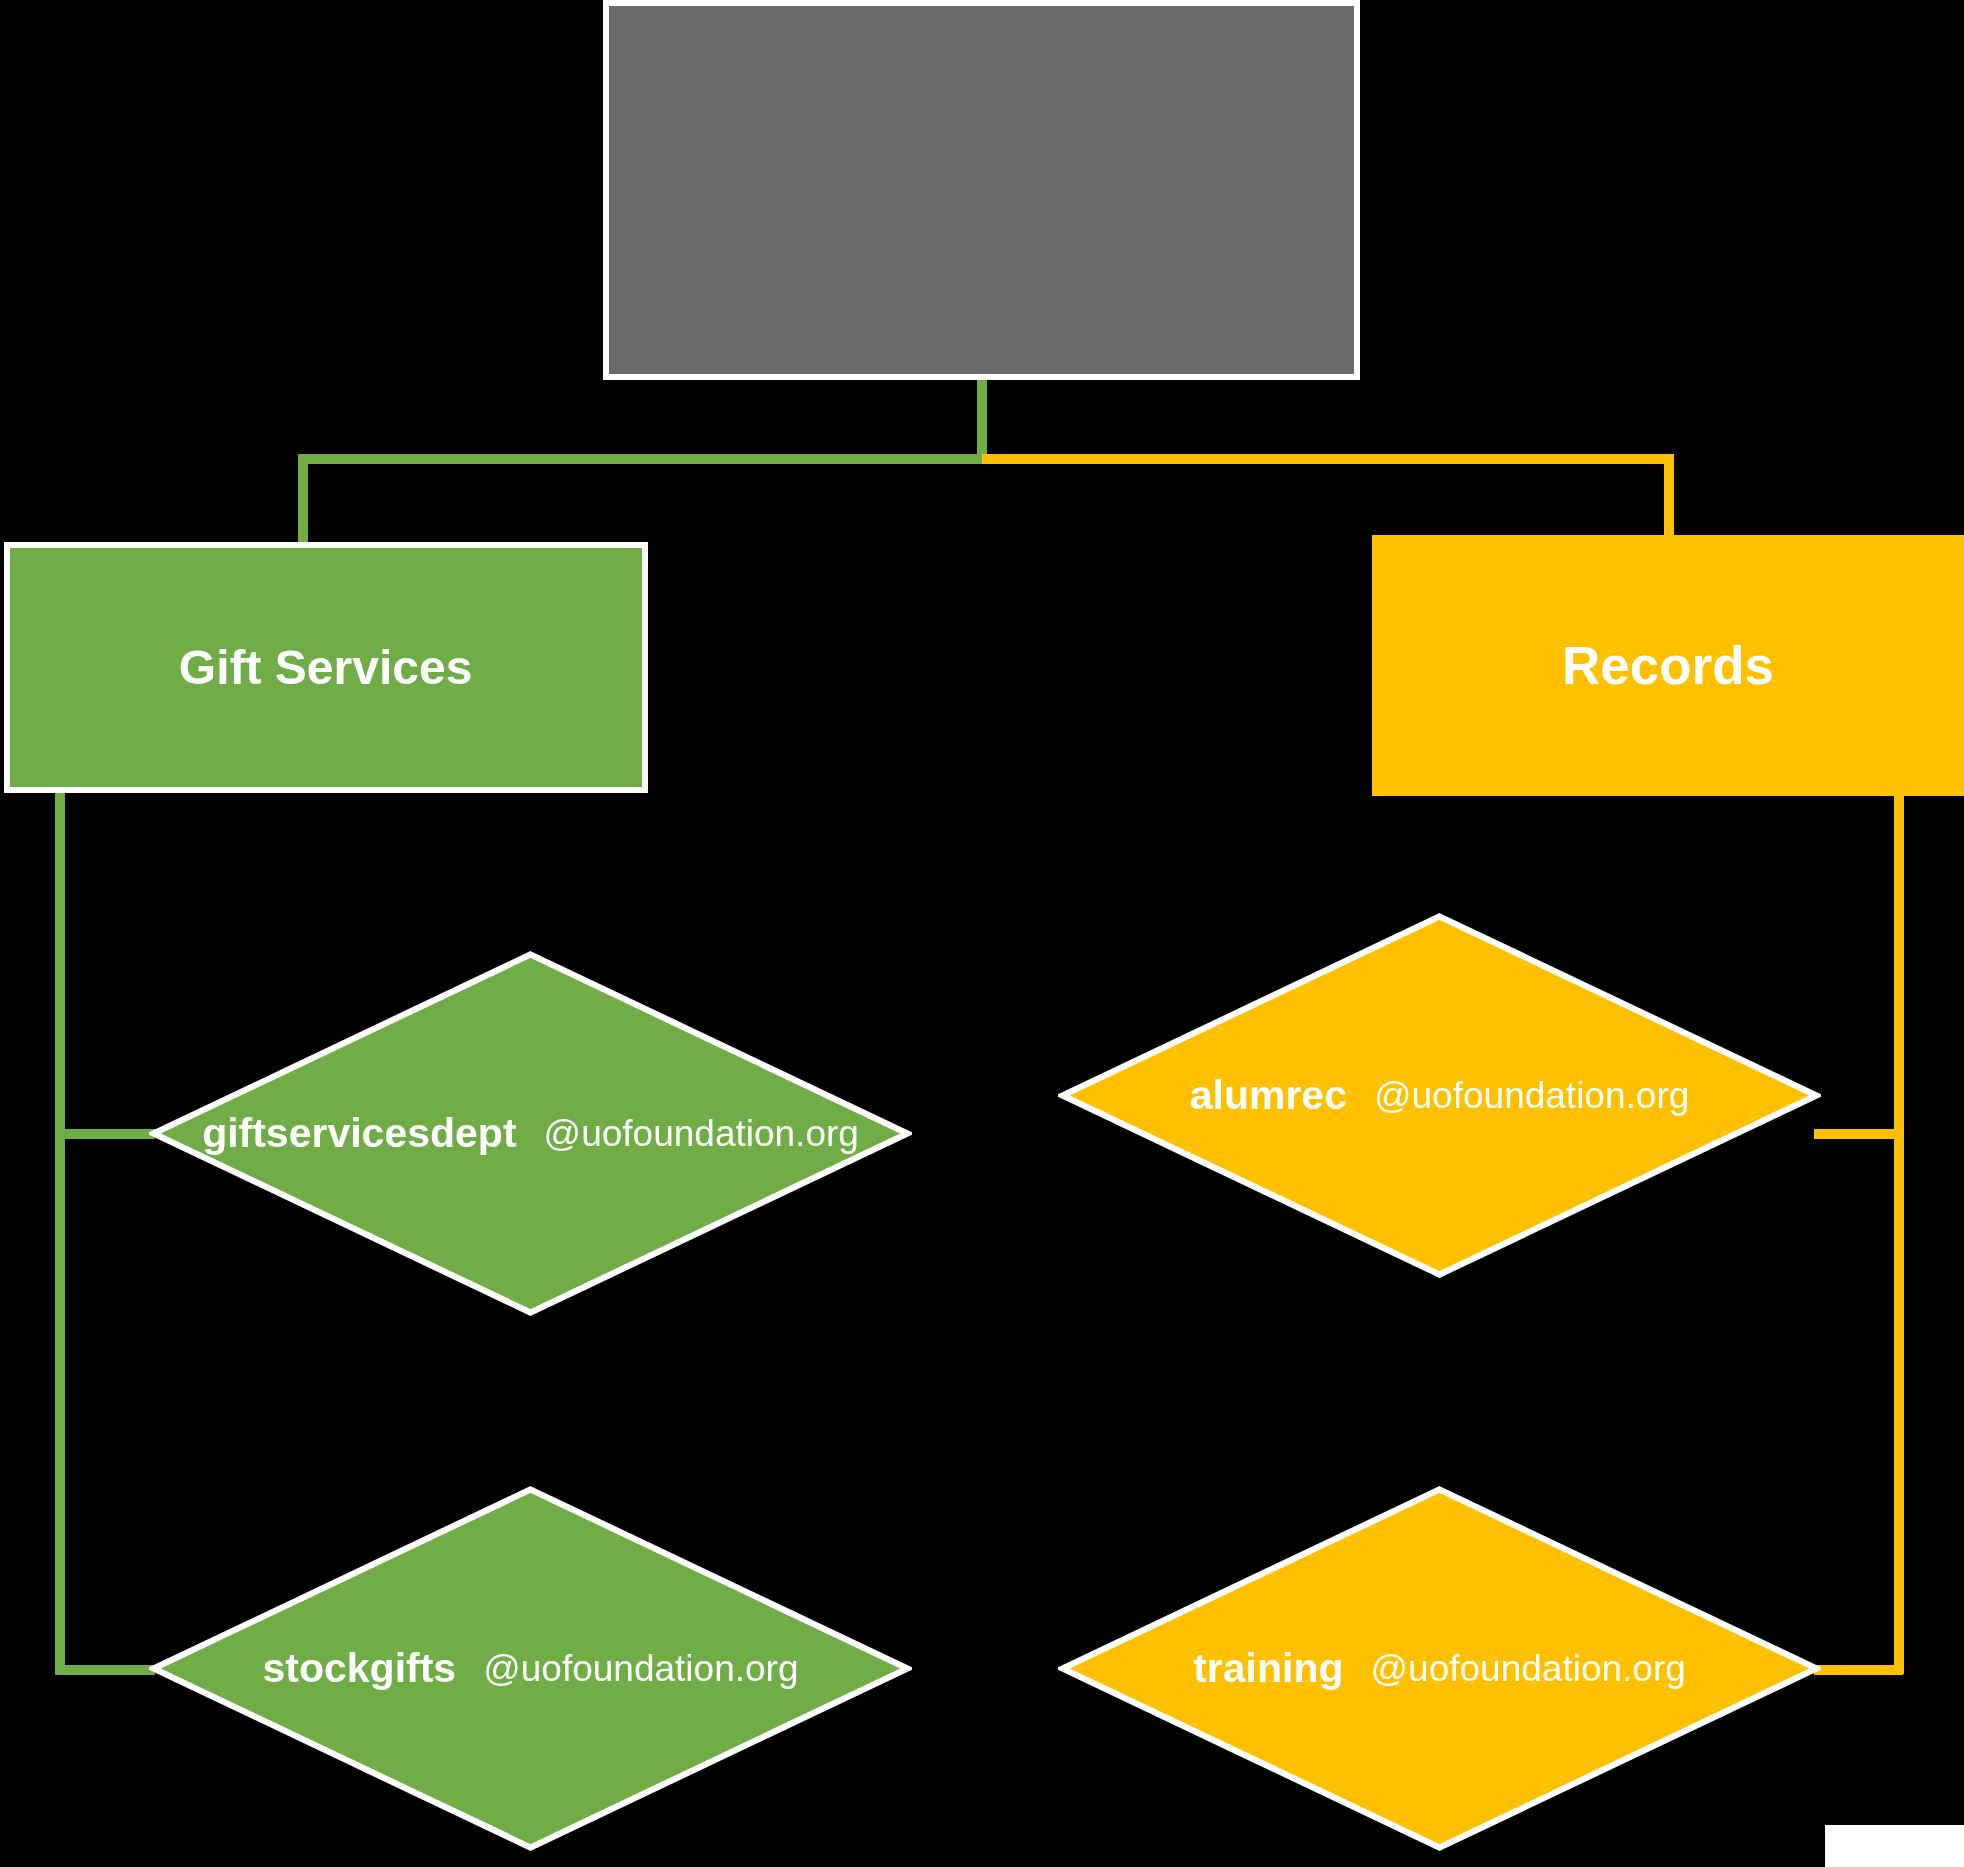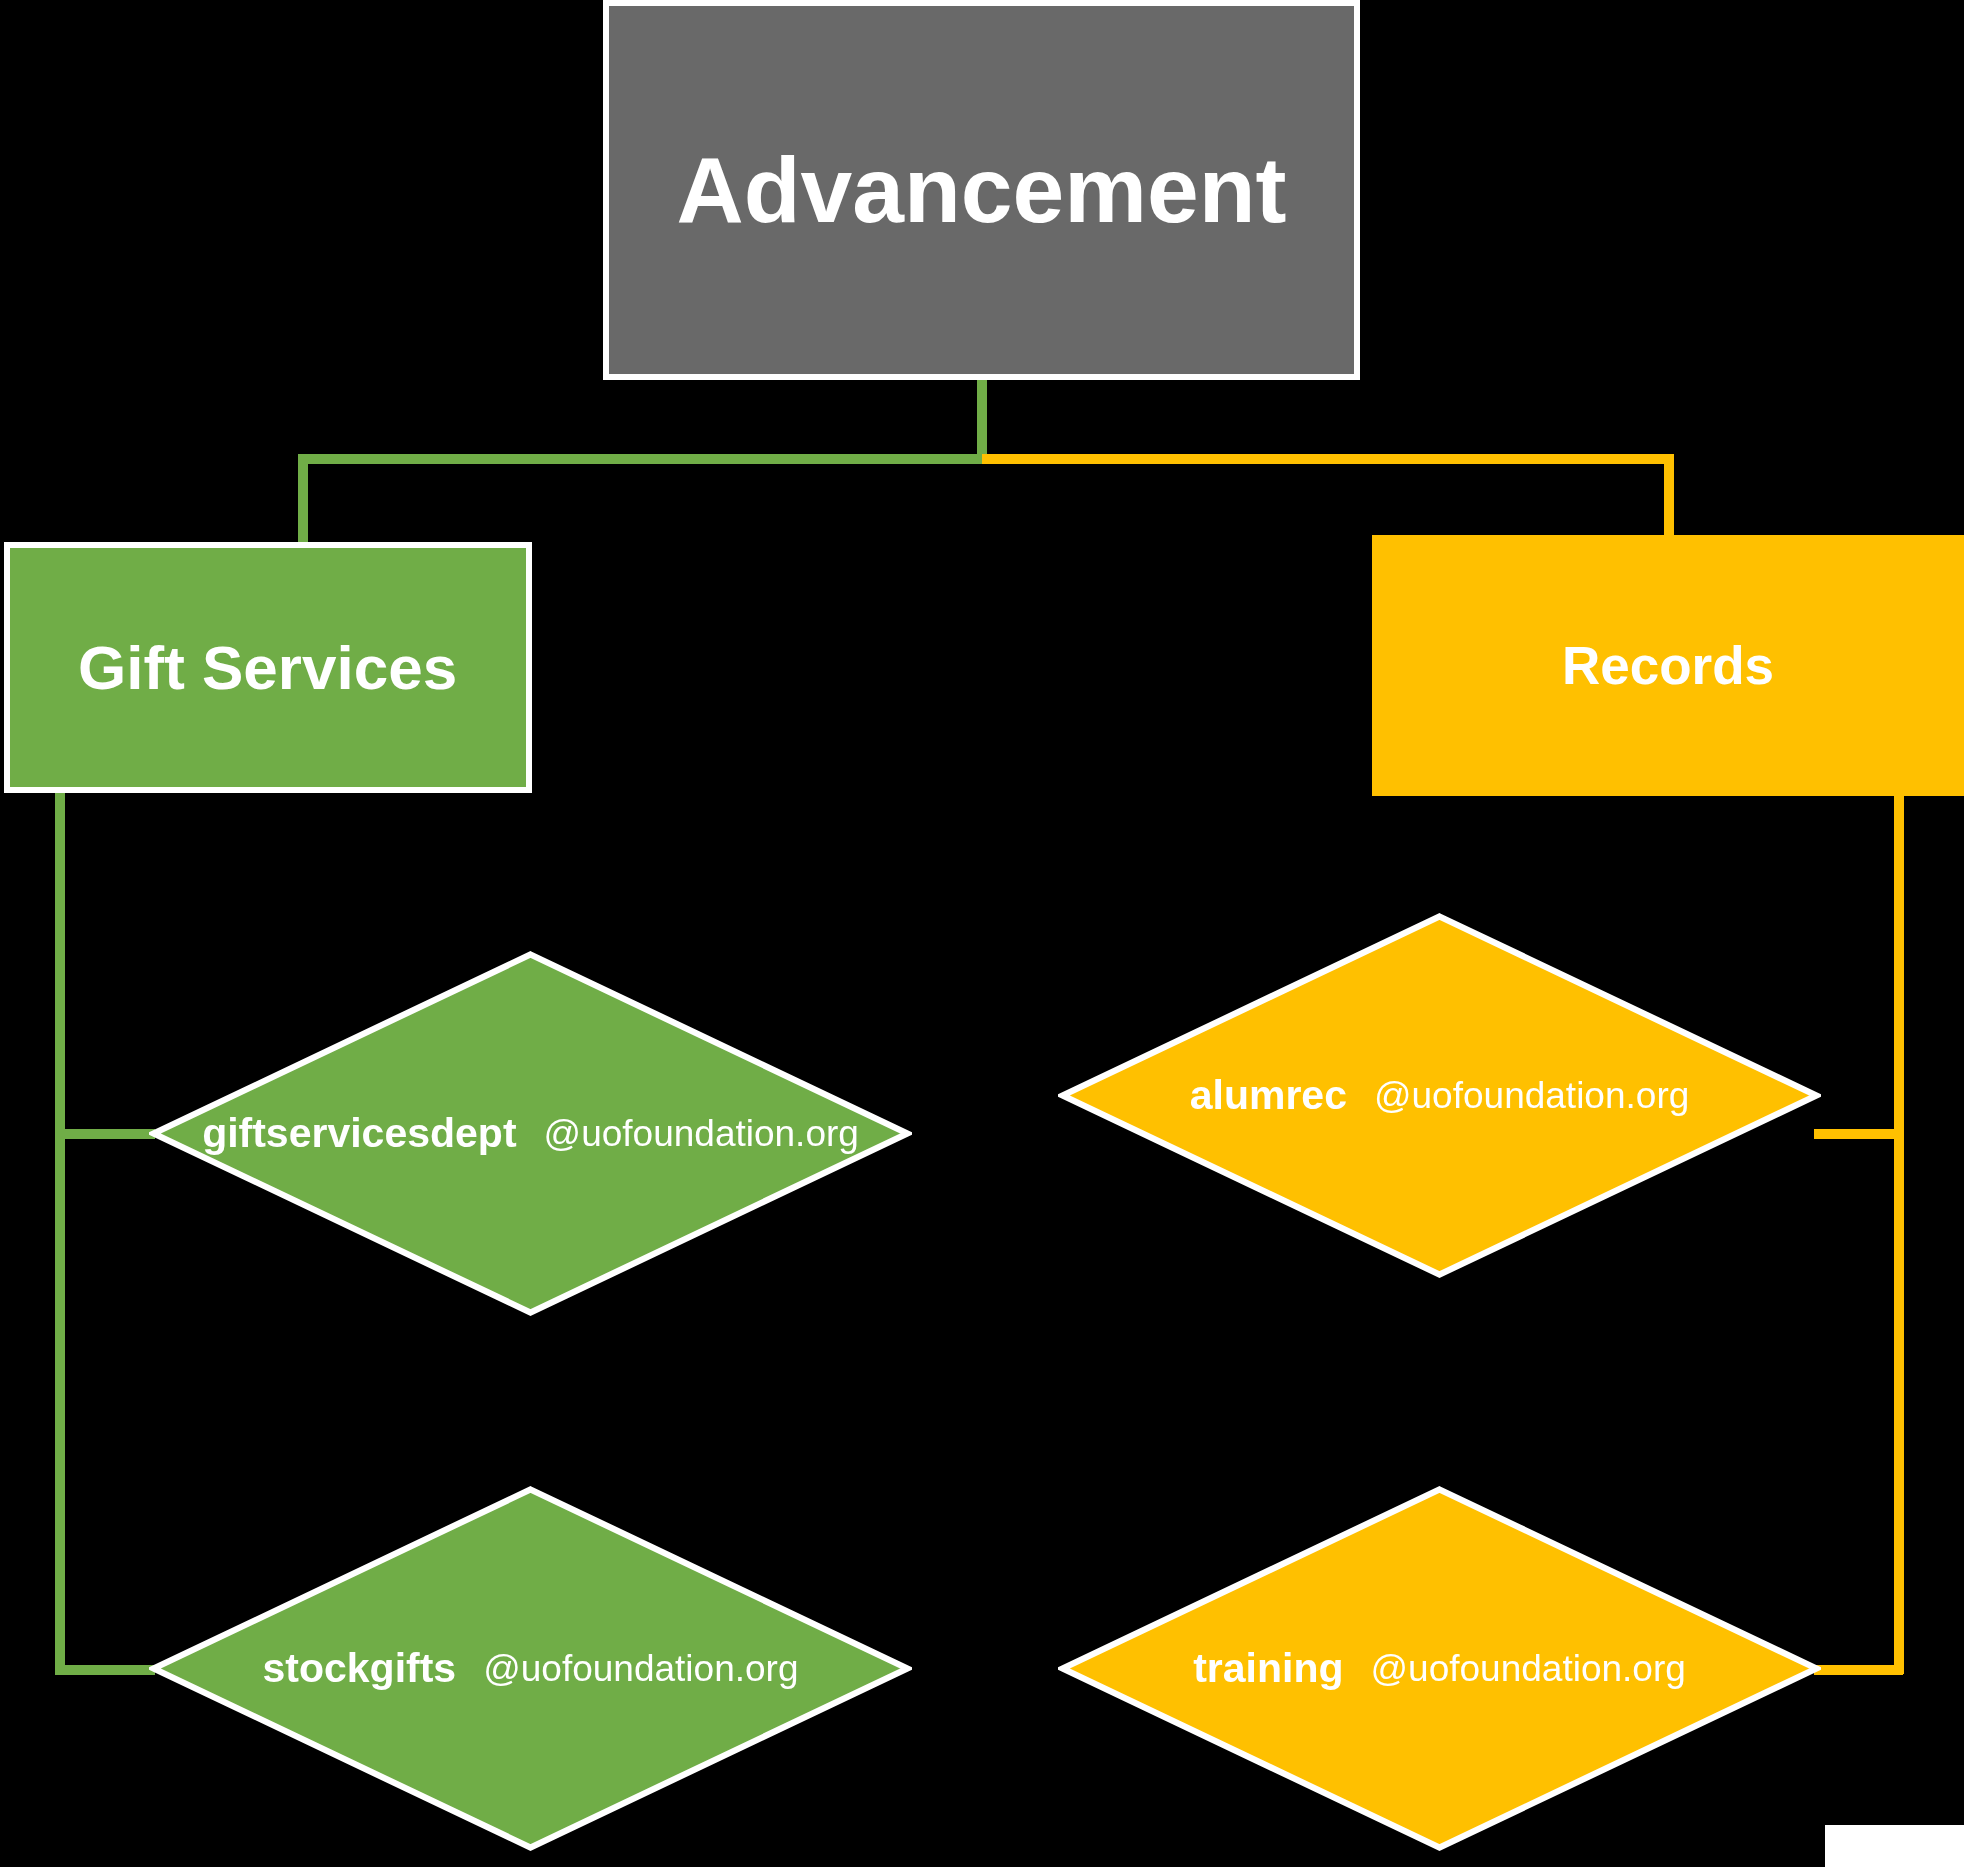--- a/index.html
+++ b/index.html
@@ -32,24 +32,24 @@
     font-weight: bold;
   }
   .box-root {
     left: 603px; top: 0px; width: 757px; height: 380px;
     background: var(--root-gray, #696969);
     border: 6.2px solid var(--border-white, #ffffff);
     font-size: 93px;
     line-height: 1.32;
   }
   .box-gift {
-    left: 3.6px; top: 542px; width: 528px; height: 251px;
+    left: 3.6px; top: 542px; width: 644px; height: 251px;
     background: var(--gift-green, #70AD47);
     border: 6.2px solid var(--border-white, #ffffff);
-    font-size: 62px;
+    font-size: 48px;
   }
   .box-records {
     left: 1372px; top: 535px; width: 592px; height: 261px;
     background: var(--records-gold, #FFC000);
     font-size: 53px;
   }
 
   .diamond {
     position: absolute;
     width: 763px;
@@ -111,21 +111,20 @@
   <div class="connector c-green" style="left:55px; top:788px; width:9.8px; height:887px;"></div>
   <div class="connector c-gold" style="left:1894px; top:792px; width:9.8px; height:882px;"></div>
 
   <div class="connector c-green" style="left:55px; top:1129px; width:100px; height:9.8px;"></div>
   <div class="connector c-green" style="left:55px; top:1665px; width:100px; height:9.8px;"></div>
   <div class="connector c-gold" style="left:1814px; top:1129px; width:89px; height:9.8px;"></div>
   <div class="connector c-gold" style="left:1814px; top:1665px; width:89px; height:9.8px;"></div>
 
   <div class="box box-root">
     <div>
-      <div>Advancement</div>
     </div>
   </div>
 
   <div class="box box-gift">
     <span>Gift Services</span>
   </div>
   <div class="box box-records">
     <span>Records</span>
   </div>
 

